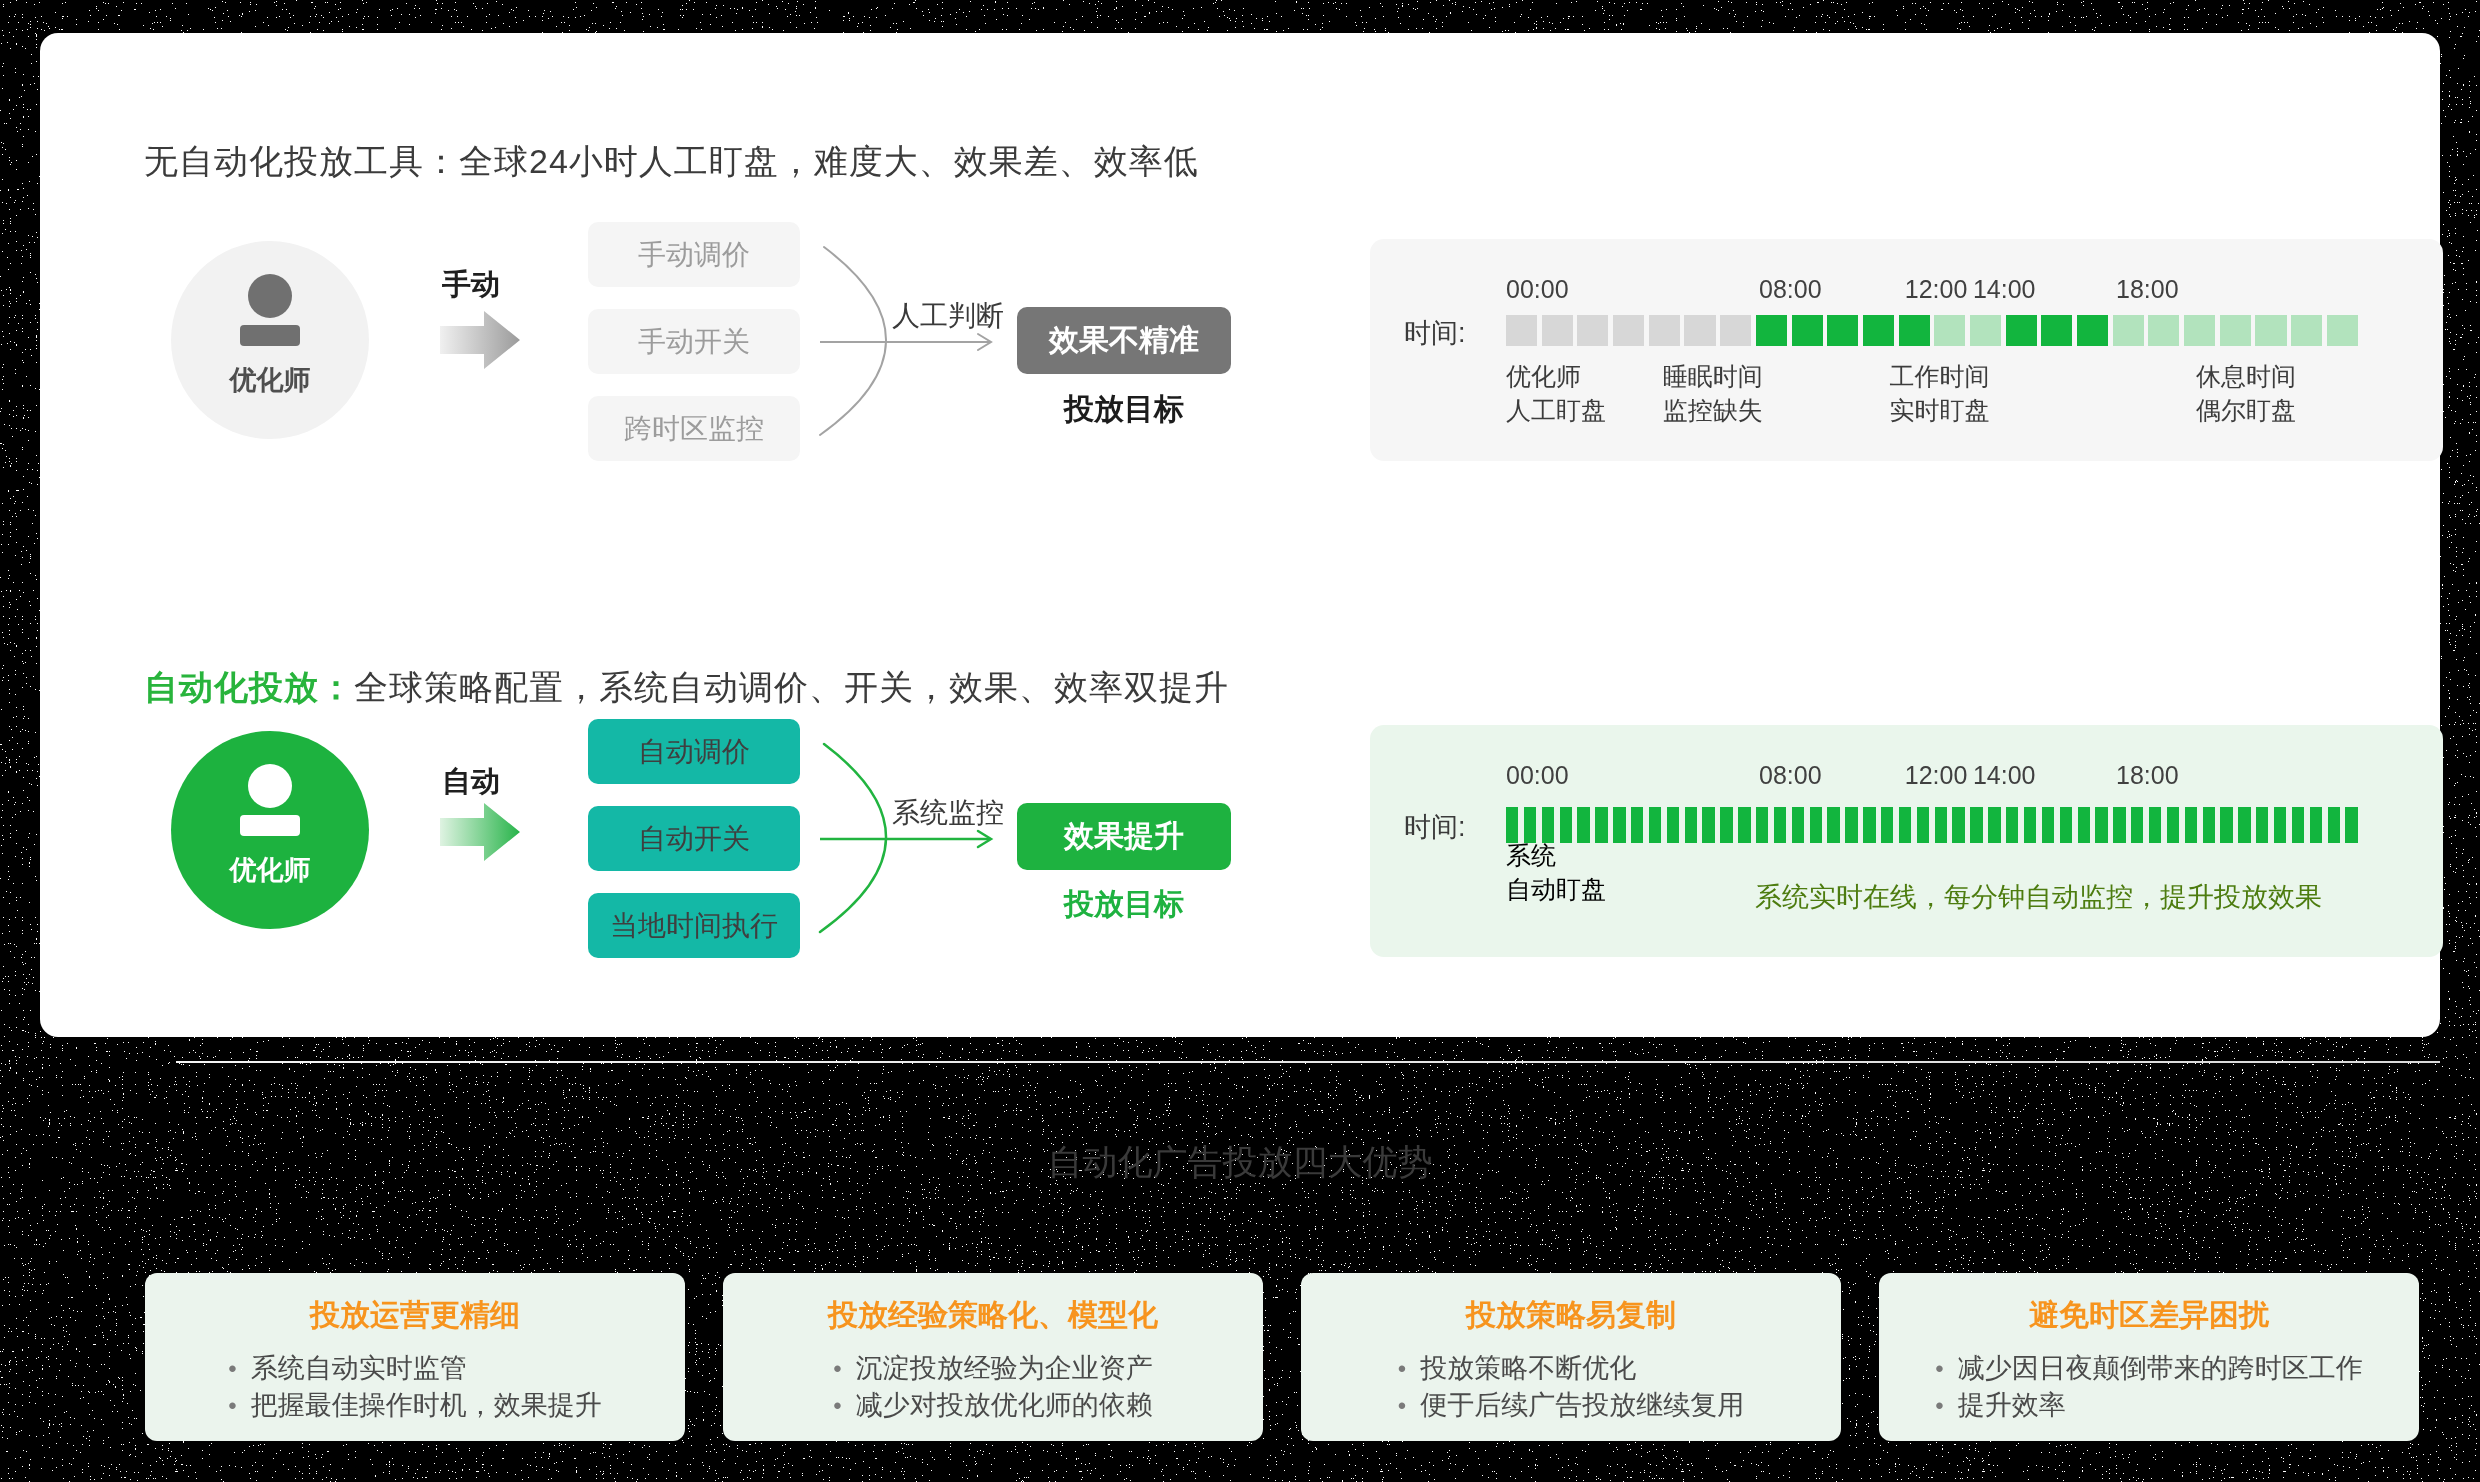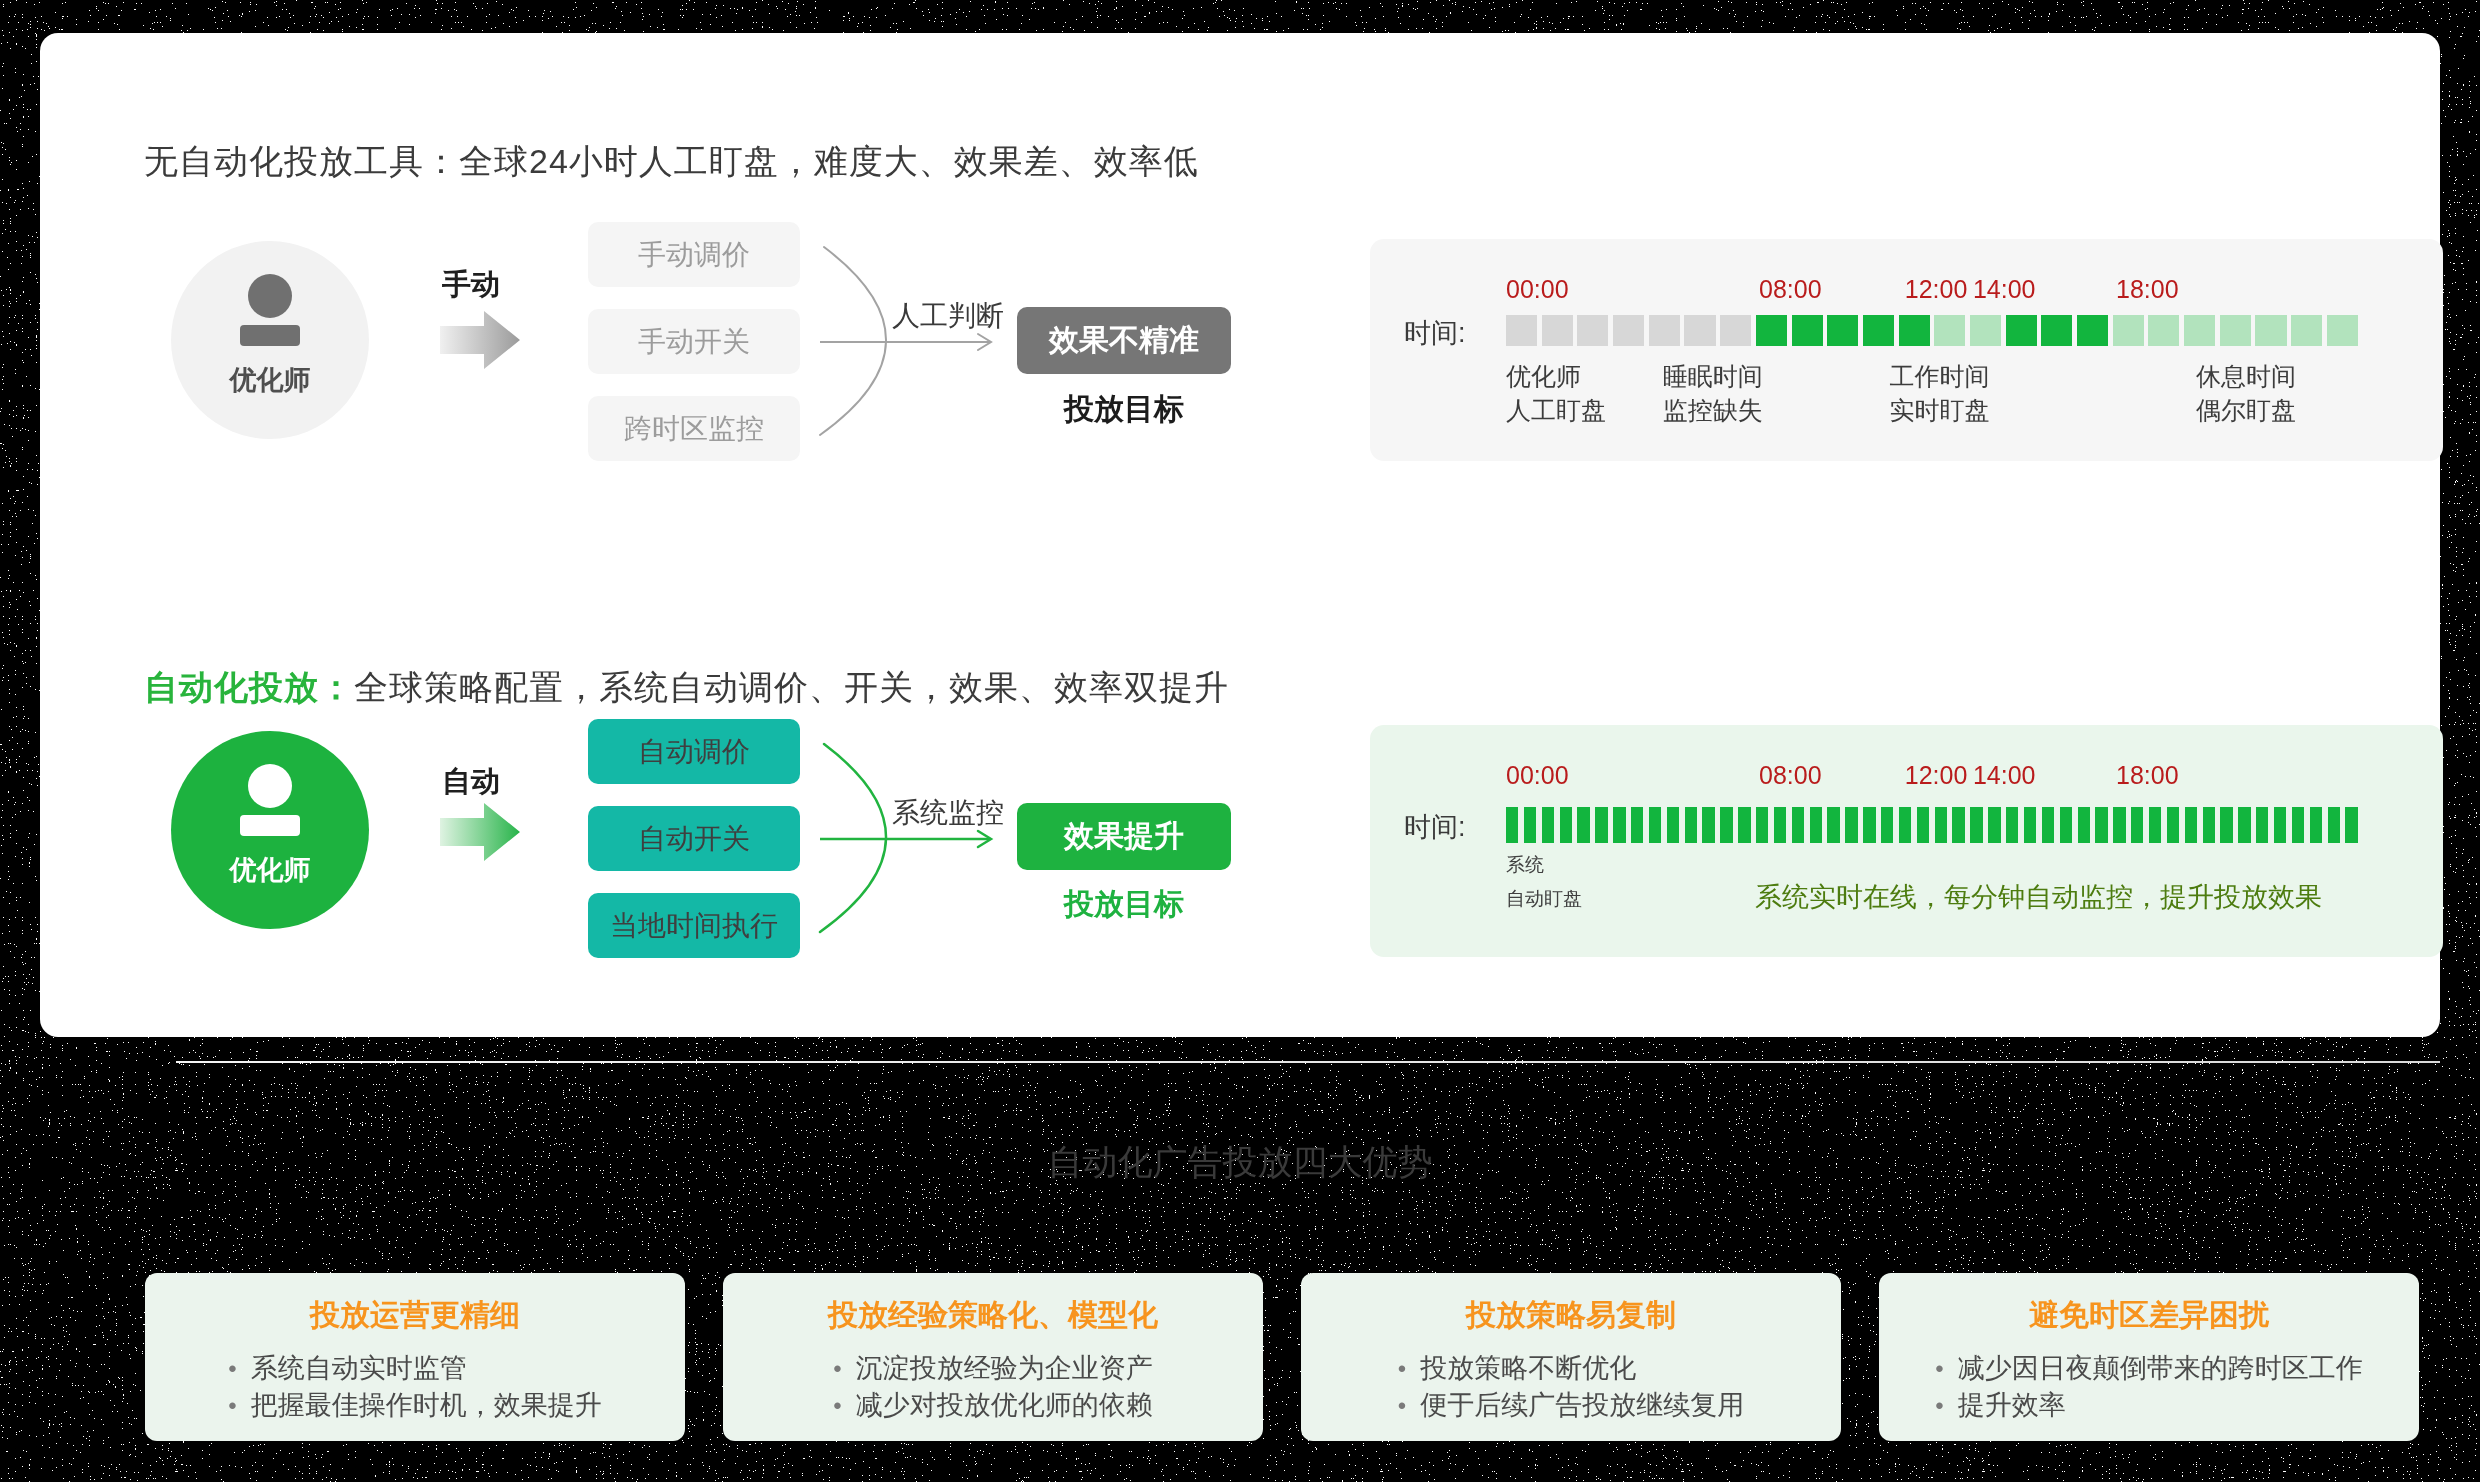--- a/index.html
+++ b/index.html
@@ -59,30 +59,30 @@
 
   
   .panel{position:absolute;left:1330px;width:1073px;border-radius:14px;}
   .panel1{top:206px;height:222px;background:#f6f6f6;}
   .panel2{top:692px;height:232px;background:#eaf6ec;}
   .axis-label{position:absolute;left:34px;font-size:27px;color:#3a3a3a;white-space:nowrap;}
   .panel1 .axis-label{top:76px;}
   .panel2 .axis-label{top:84px;}
   .strip{position:absolute;left:136px;top:0;width:852px;height:100%;}
   .ticks{position:absolute;left:0;top:36px;width:100%;height:30px;}
-  .tick{position:absolute;top:0;font-size:25px;color:#b91c1c;white-space:nowrap;}
+  .tick{position:absolute;top:0;font-size:25px;color:#404040;white-space:nowrap;}
   .squares{position:absolute;left:0;top:76px;width:852px;height:31px;display:flex;gap:4.6px;}
   .sq{flex:1;}
   .sq-gray{background:#d7d7d7;}
   .sq-green{background:#12b53e;}
   .sq-lightgreen{background:#b2e3bd;}
   .bars{position:absolute;left:0;top:82px;width:852px;height:36px;display:flex;gap:5.5px;}
   .bar{flex:1;background:#12b53e;}
   .tl-note{position:absolute;top:120px;font-size:25px;color:#3c3c3c;line-height:34px;white-space:nowrap;}
-  .sys-note{position:absolute;left:0;top:123px;font-size:19px;color:#404040;line-height:34px;white-space:nowrap;}
+  .sys-note{position:absolute;left:0;top:113px;font-size:25px;color:#000000;line-height:34px;white-space:nowrap;}
   .hl-note{position:absolute;left:249px;top:154px;font-size:27px;color:#4d7c0f;white-space:nowrap;}
 
   
   .divider{position:absolute;left:136px;top:1028px;width:2264px;height:2px;
            background:linear-gradient(90deg,#f5f5f5 0%,#eaeaea 40%,#dadada 100%);}
   .h3{position:absolute;left:0;top:1106px;width:100%;text-align:center;font-size:35px;color:#3a3a3a;}
   .cards{position:absolute;left:105px;top:1216px;display:flex;gap:38px;margin-top:24px;}
   .adv-card{width:540px;height:168px;background:#ebf4ed;border-radius:12px;text-align:center;
             padding-top:22px;box-sizing:border-box;}
   .adv-title{font-size:30px;font-weight:bold;color:#f7941e;white-space:nowrap;}

